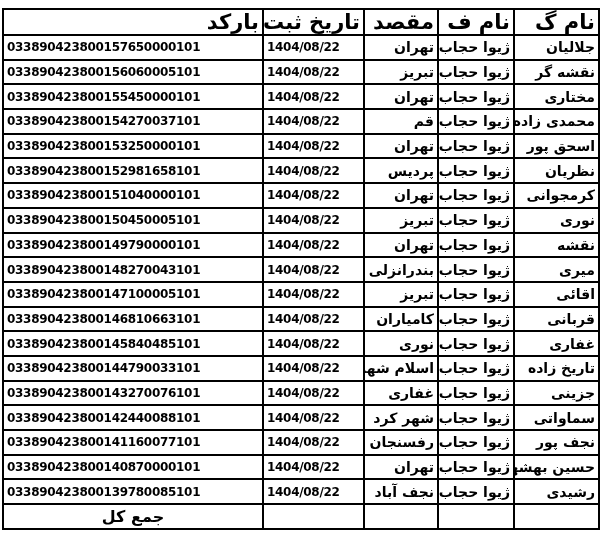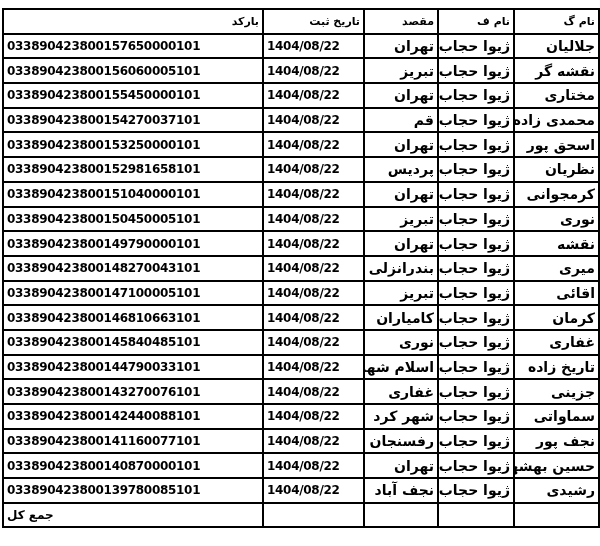--- a/index.html
+++ b/index.html
@@ -34,37 +34,37 @@
     padding: 0 3px;
     height: 22.7px;
     overflow: hidden;
     white-space: nowrap;
     color: #000000;
     font-weight: bold;
     vertical-align: middle;
   }
   table.report th {
     text-align: right;
-    font-size: 11px;
+    font-size: 21px;
     margin-top: 11px;
   }
   td.fa {
     text-align: right;
     font-size: 14px;
   }
   td.num {
     direction: ltr;
     text-align: left;
     font-size: 12px;
     letter-spacing: -0.3px;
   }
   td.total-cell {
     direction: rtl;
-    text-align: left;
-    font-size: 12px;
+    text-align: center;
+    font-size: 16px;
   }
 </style>
 </head>
 <body>
 
 <div class="sheet">
   <table class="report">
     <colgroup>
       <col class="c-lastname">
       <col class="c-firstname">
@@ -153,21 +153,21 @@
     <td class="num">033890423800148270043101</td>
   </tr>
         <tr>
     <td class="fa">اقائی</td>
     <td class="fa">ژیوا حجاب</td>
     <td class="fa">تبریز</td>
     <td class="num">1404/08/22</td>
     <td class="num">033890423800147100005101</td>
   </tr>
         <tr>
-    <td class="fa">کرمان</td>
+    <td class="fa">قربانی</td>
     <td class="fa">ژیوا حجاب</td>
     <td class="fa">کامیاران</td>
     <td class="num">1404/08/22</td>
     <td class="num">033890423800146810663101</td>
   </tr>
         <tr>
     <td class="fa">غفاری</td>
     <td class="fa">ژیوا حجاب</td>
     <td class="fa">نوری</td>
     <td class="num">1404/08/22</td>

